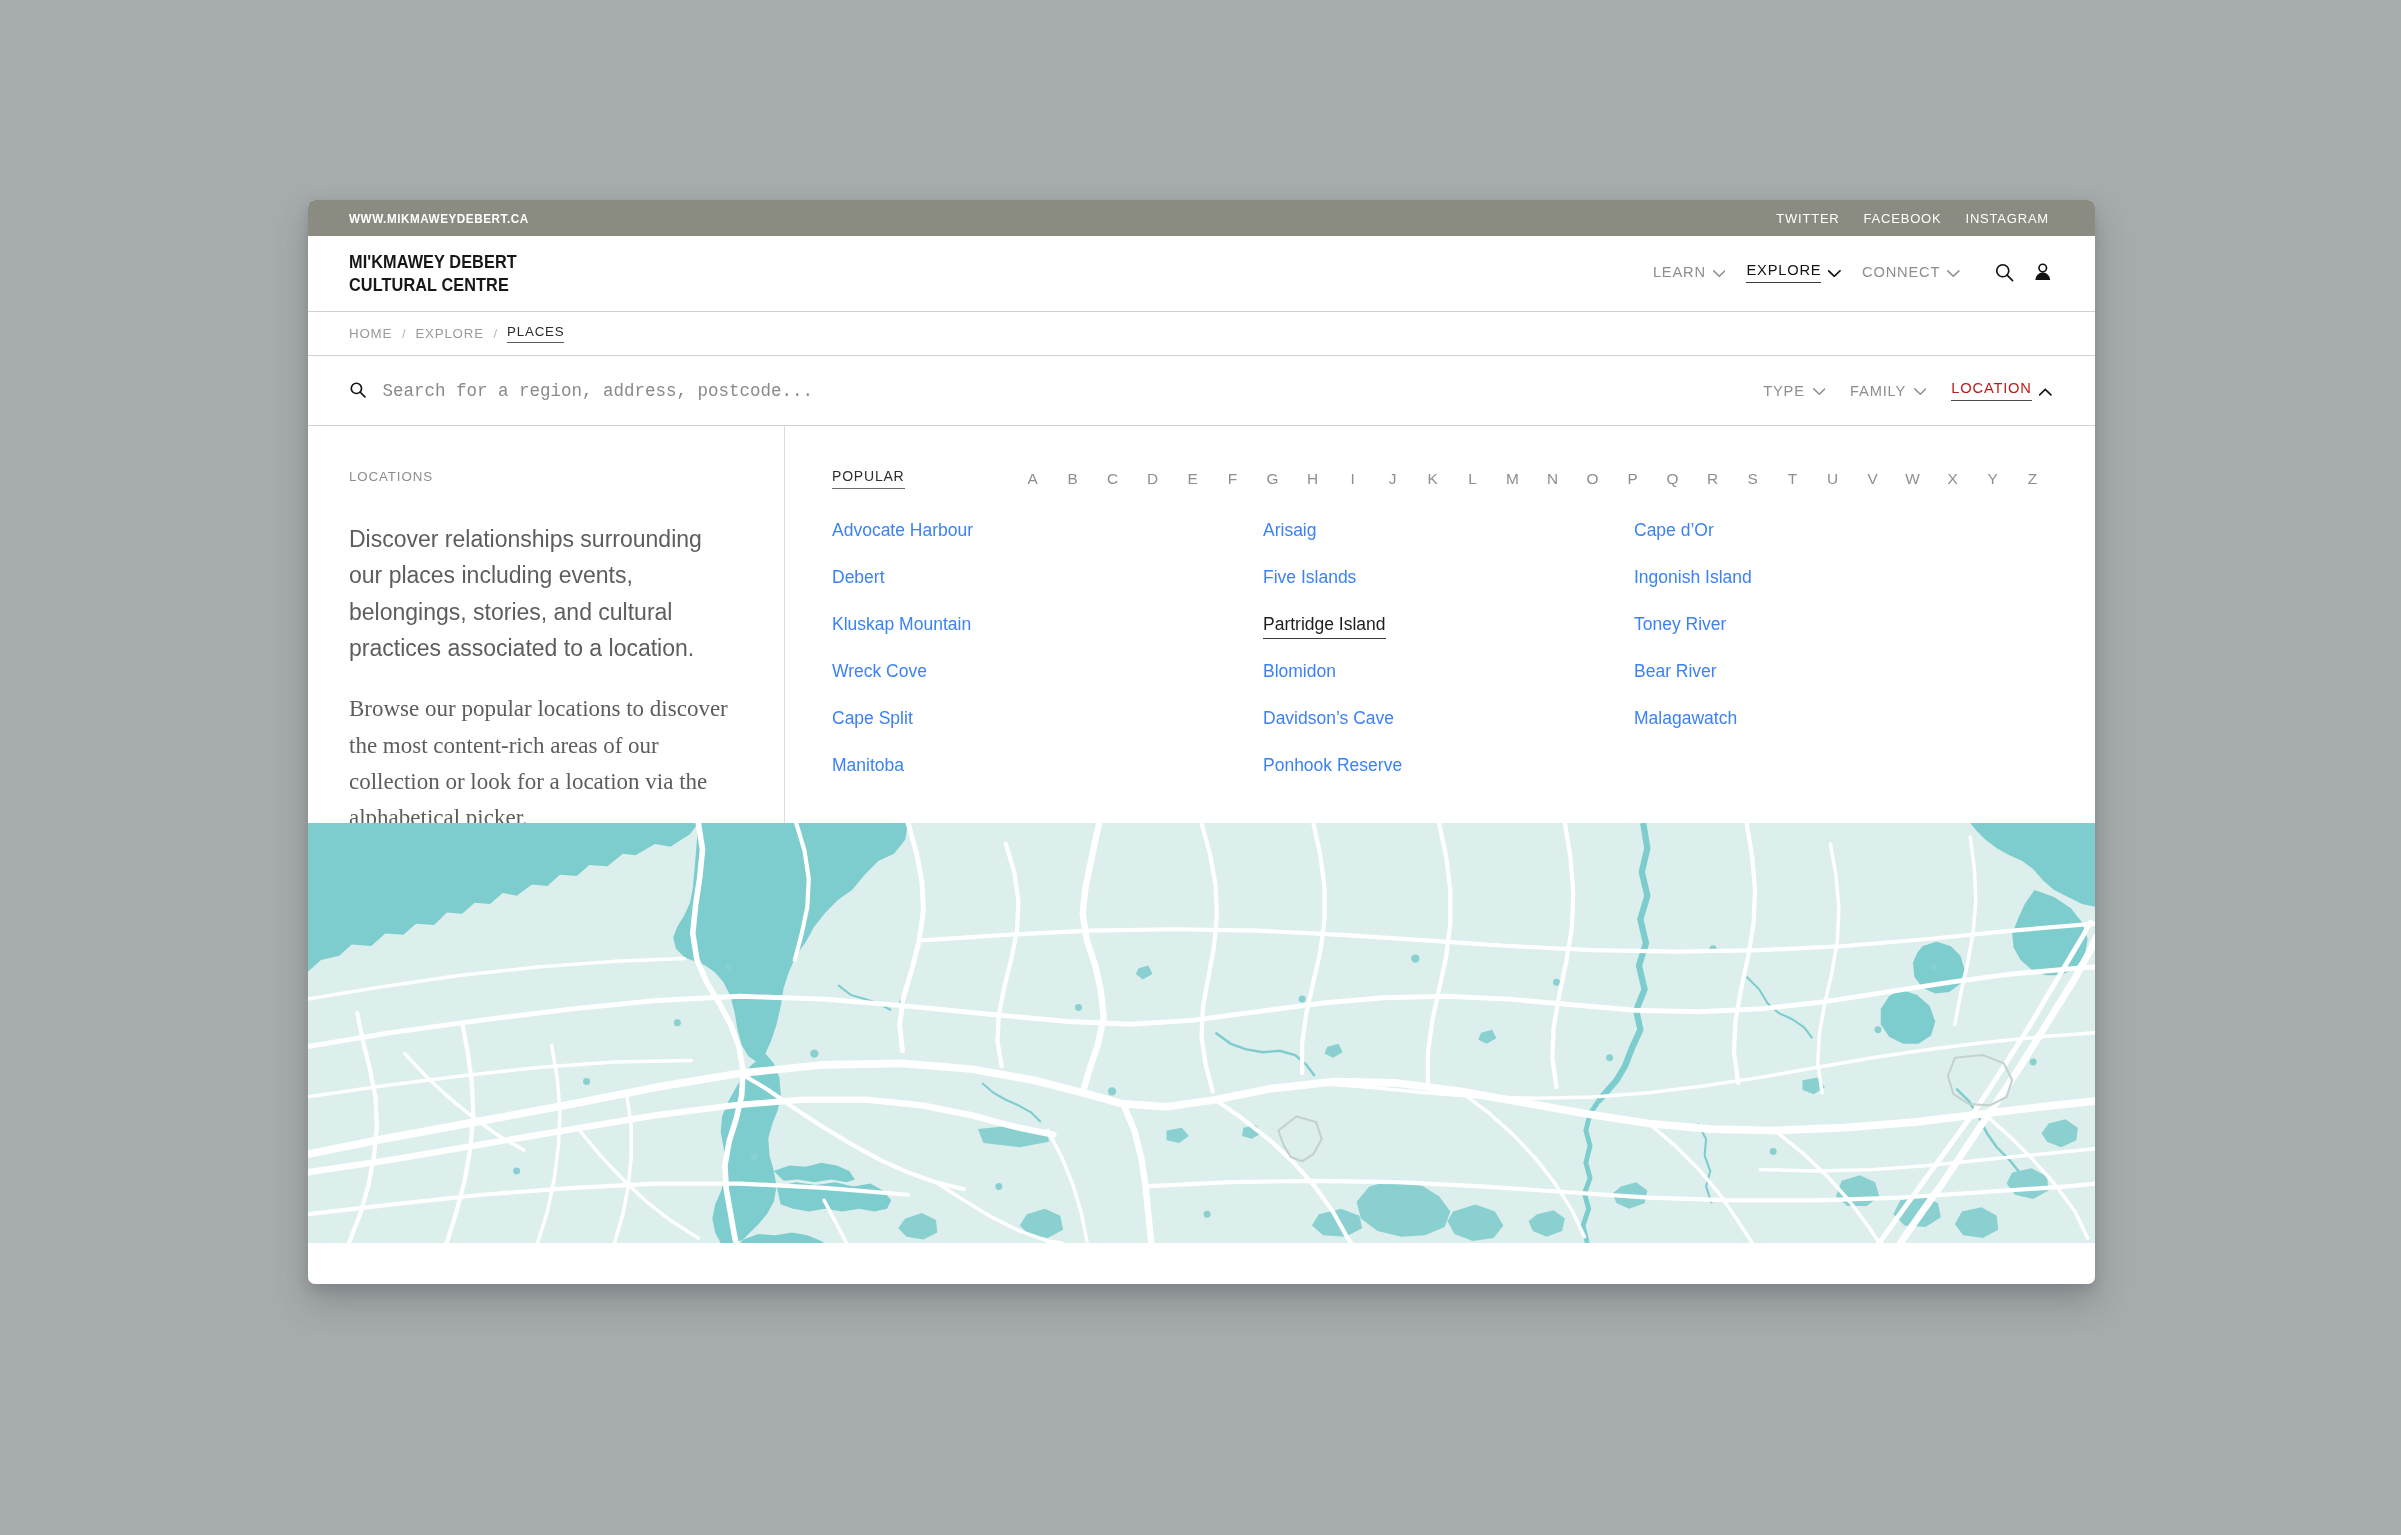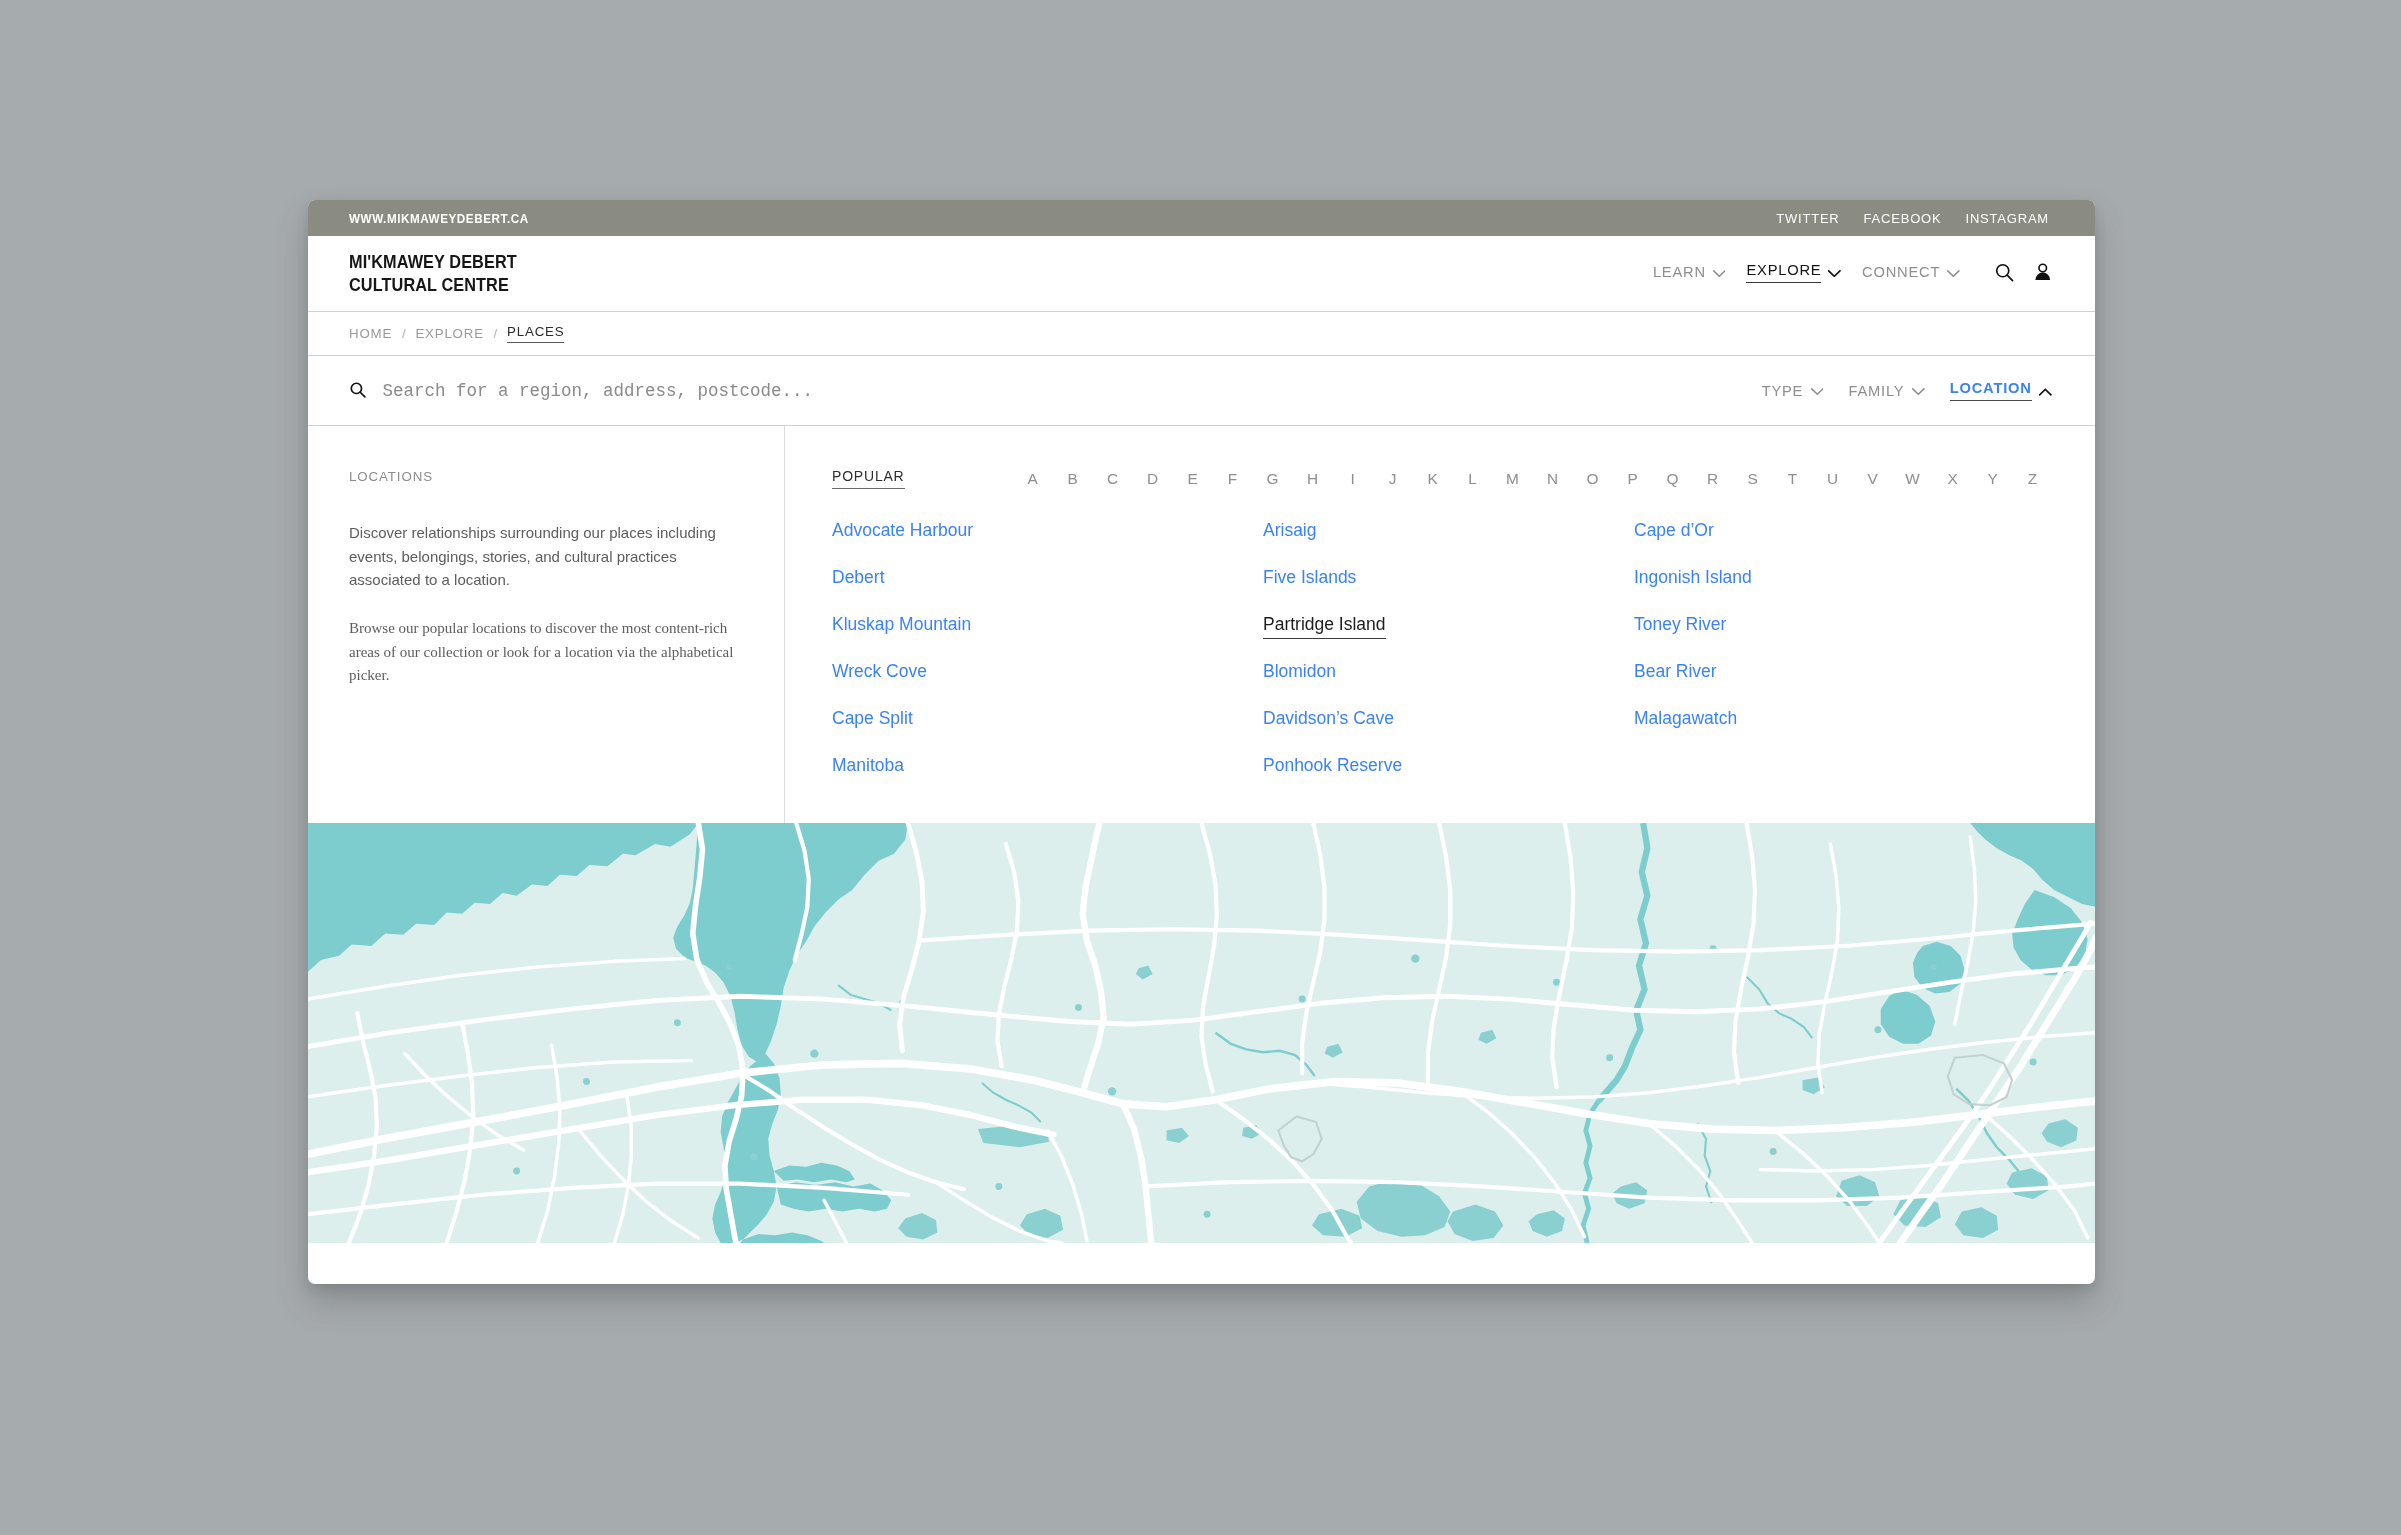--- a/index.html
+++ b/index.html
@@ -140,41 +140,41 @@
     color: #8a8a8a;
     width: 100%;
   }
   .search-input::placeholder { color: #8a8a8a; opacity: 1; }
   .filters { display: flex; align-items: center; gap: 25px; }
   .filter {
     display: flex; align-items: center; gap: 7.7px;
     font-size: 14.7px; letter-spacing: 0.8px;
     color: #8e8e8e; white-space: nowrap;
   }
-  .filter.active { color: #3b82f6; font-weight: 700; }
+  .filter.active { color: #b91c1c; font-weight: 400; }
   .filter.active .filter-label {
     border-bottom: 1.7px solid #4a4a4a;
     padding-bottom: 3.5px;
   }
 
   
   .panel { display: flex; height: 397px; background: #fff; }
   .panel-left {
     width: 477px;
     border-right: 1.4px solid #dedede;
     padding: 43px 49px 0 41px;
   }
   .panel-heading {
     font-size: 13.3px;
     letter-spacing: 0.9px;
     color: #8d8d8d;
     margin-bottom: 37px;
   }
   .panel-para {
-    font-size: 15px;
+    font-size: 23px;
     line-height: 1.58;
     color: #5d5d5d;
   }
   .panel-para + .panel-para { margin-top: 25px; font-family: Liberation Serif, serif; }
 
   .panel-right { flex: 1; padding: 42px 0 0 47px; }
   .picker-row { display: flex; align-items: center; margin-bottom: 31px; }
   .popular-tab {
     font-size: 14px;
     letter-spacing: 0.8px;

